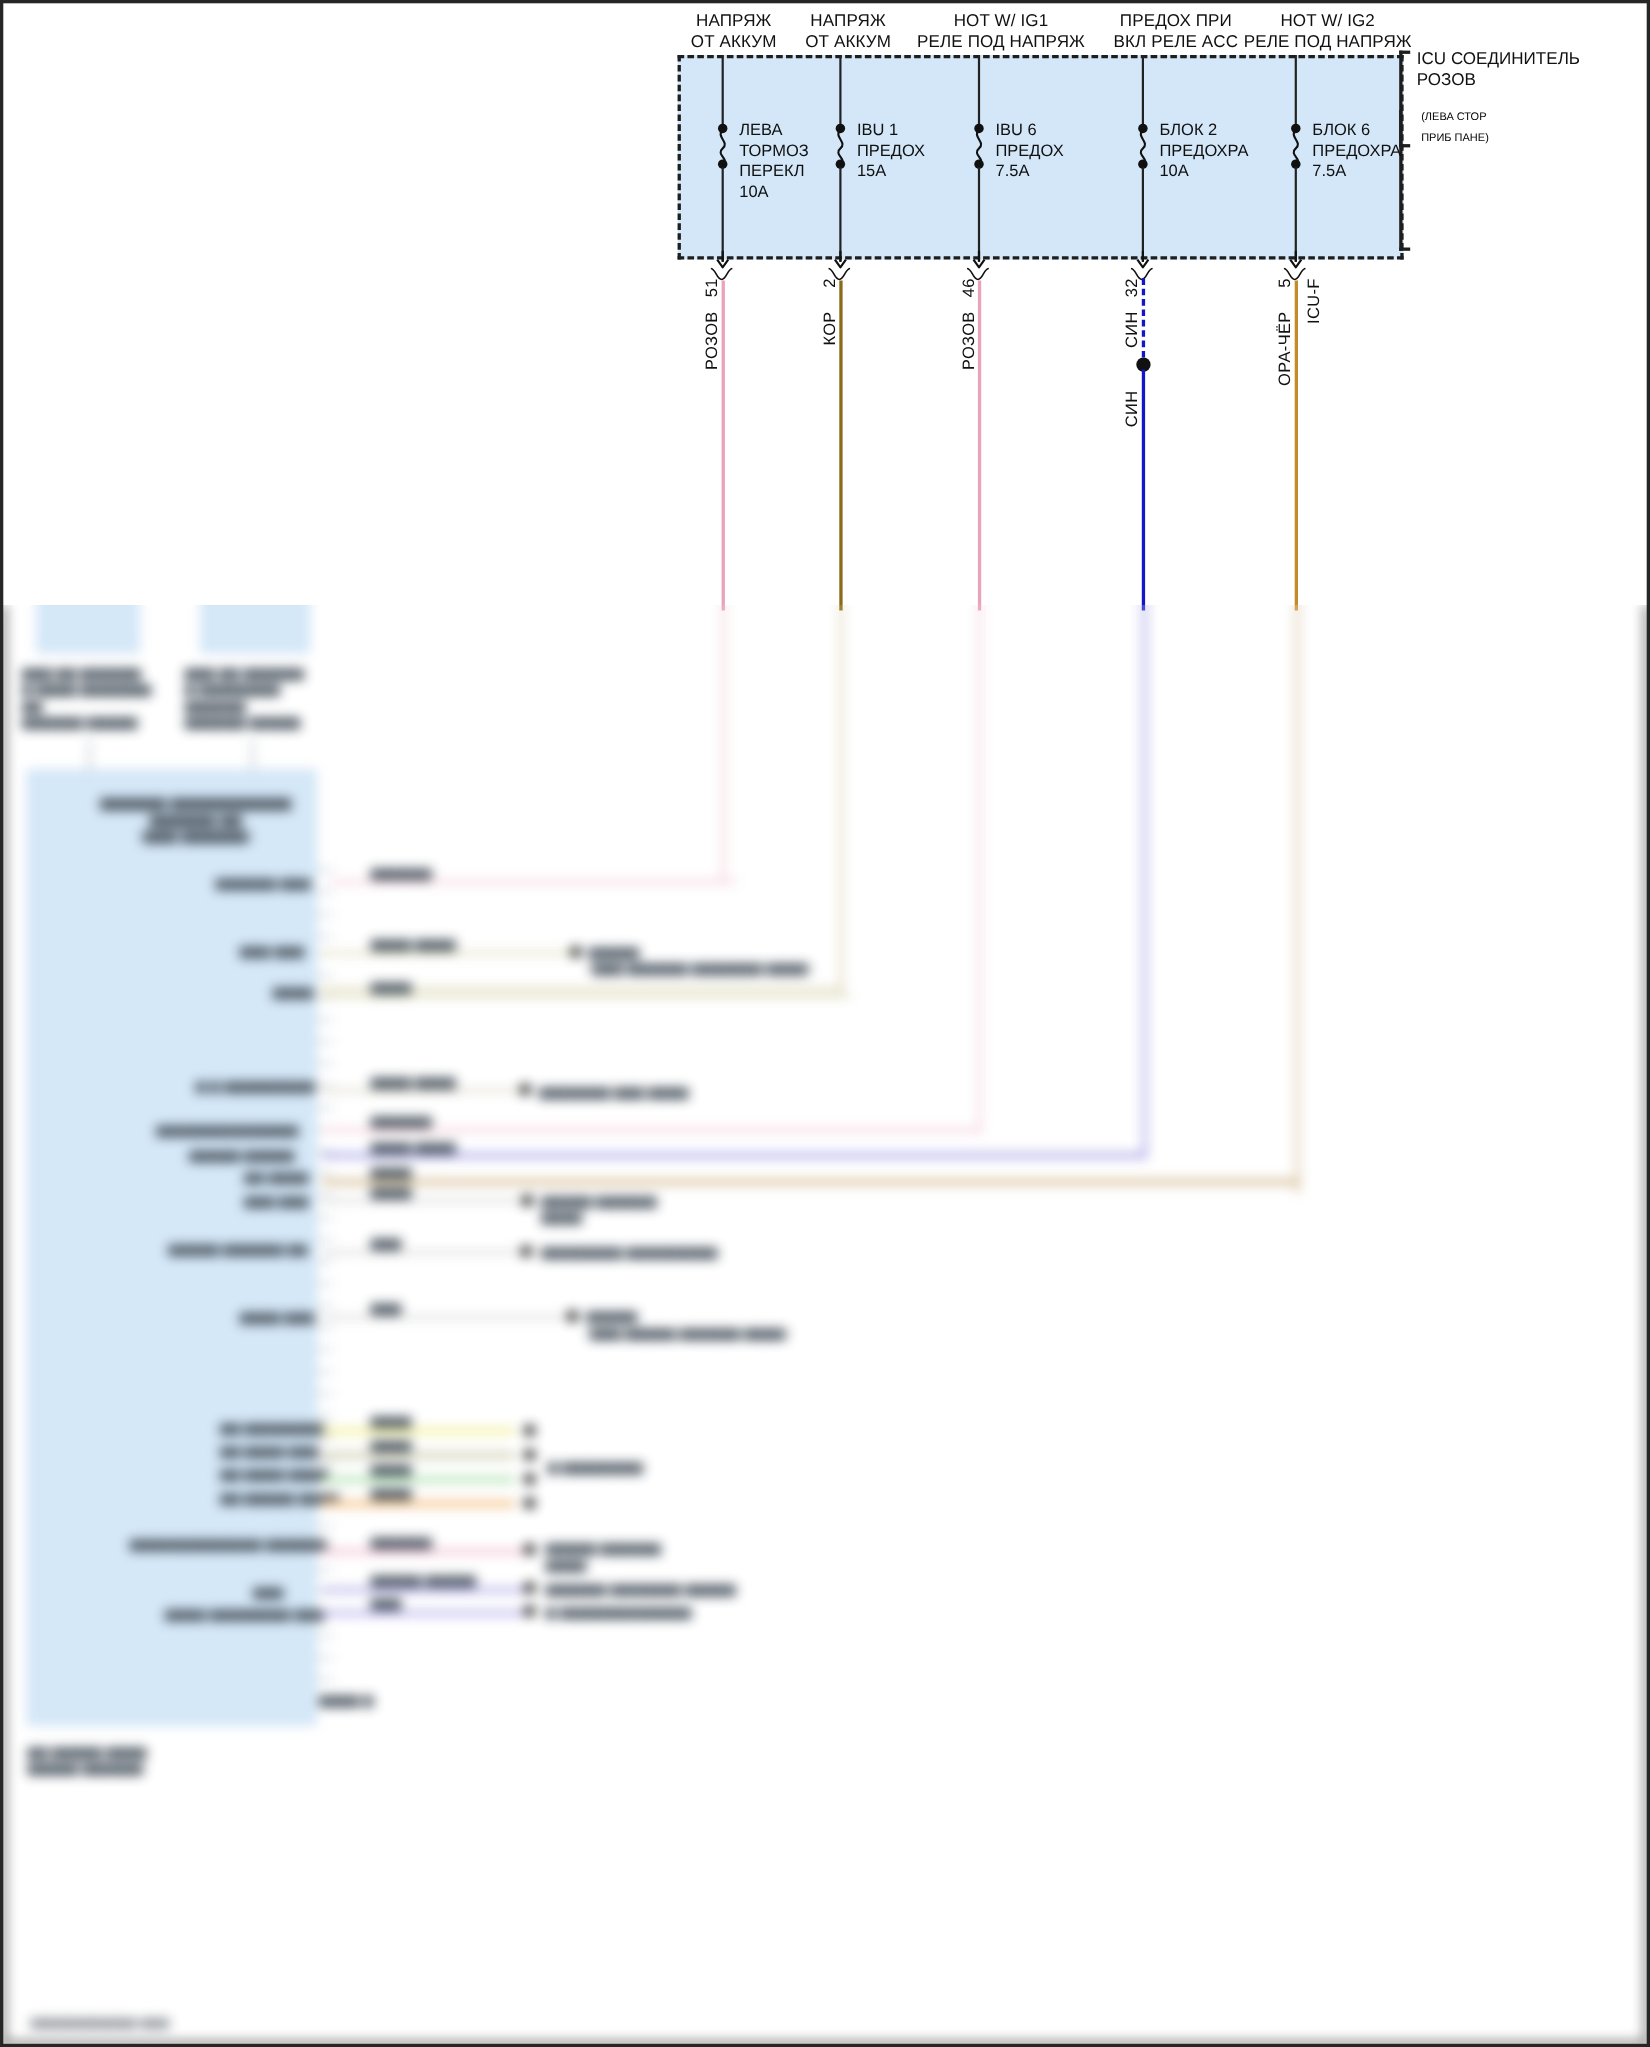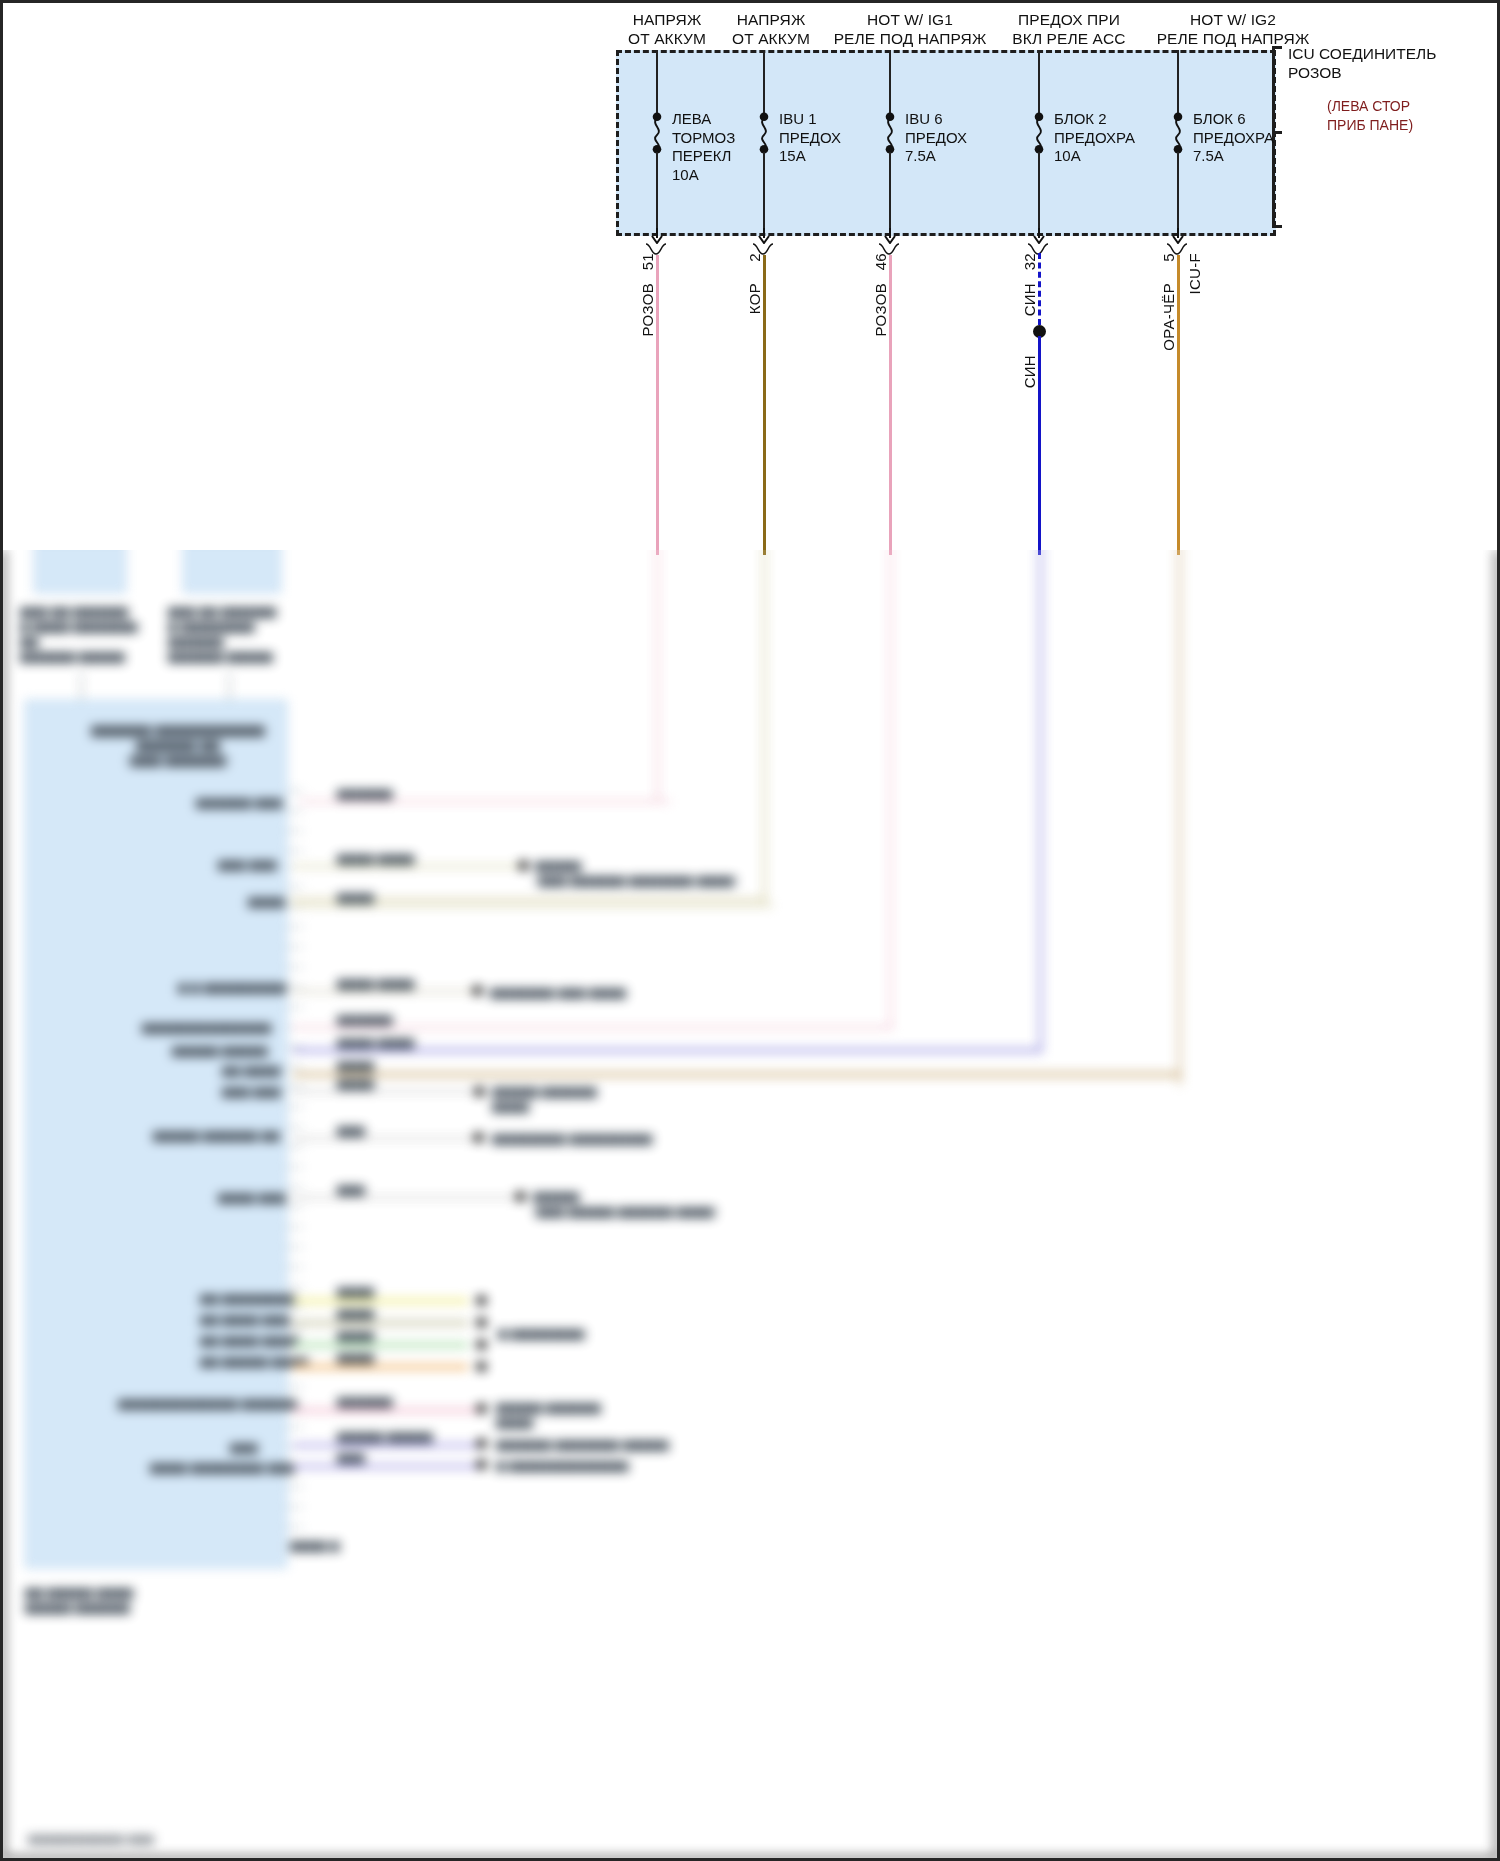--- a/index.html
+++ b/index.html
@@ -71,22 +71,22 @@
     border-top:3px solid #1e1e1e;
     border-bottom:3px solid #1e1e1e;
     box-sizing:border-box;
   }
   .icu-bracket.b2{top:92px;height:64px;border-top:none;}
   .icu-title{
     position:absolute;left:1288px;top:44px;
     font-size:15.5px;line-height:19px;color:#111;white-space:pre-line;
   }
   .icu-sub{
-    position:absolute;left:1327px;top:97px;
-    font-size:14px;line-height:19px;color:#7f1d1d;white-space:pre-line;
+    position:absolute;left:1292px;top:97px;
+    font-size:10px;line-height:19px;color:#000000;white-space:pre-line;
   }
 
   
   .vwire{position:absolute;width:3px;}
   .vwire.dashed{
     width:0;border-left:3px dashed #1414c8;background:transparent;
   }
   .pinnum{
     position:absolute;font-size:15px;color:#111;
     writing-mode:vertical-rl;transform:rotate(180deg);
@@ -127,21 +127,21 @@
   <div id="sharp-layer">
 
     <div class="src-label" style="left:607px;top:10px;width:120px;">НАПРЯЖ
 ОТ АККУМ</div>
     <div class="src-label" style="left:711px;top:10px;width:120px;">НАПРЯЖ
 ОТ АККУМ</div>
     <div class="src-label" style="left:810px;top:10px;width:200px;">HOT W/ IG1
 РЕЛЕ ПОД НАПРЯЖ</div>
     <div class="src-label" style="left:979px;top:10px;width:180px;">ПРЕДОХ ПРИ
 ВКЛ РЕЛЕ ACC</div>
-    <div class="src-label" style="left:1133px;top:10px;width:200px;">HOT W/ IG2
+    <div class="src-label" style="left:1107px;top:10px;width:200px;">HOT W/ IG2
 РЕЛЕ ПОД НАПРЯЖ</div>
 
     <div class="fuseblock"></div>
 
     <div class="icu-bracket"></div>
     <div class="icu-bracket b2" style="top:100px;height:128px;"></div>
     <div class="icu-title">ICU СОЕДИНИТЕЛЬ
 РОЗОВ</div>
     <div class="icu-sub">(ЛЕВА СТОР
 ПРИБ ПАНЕ)</div>

